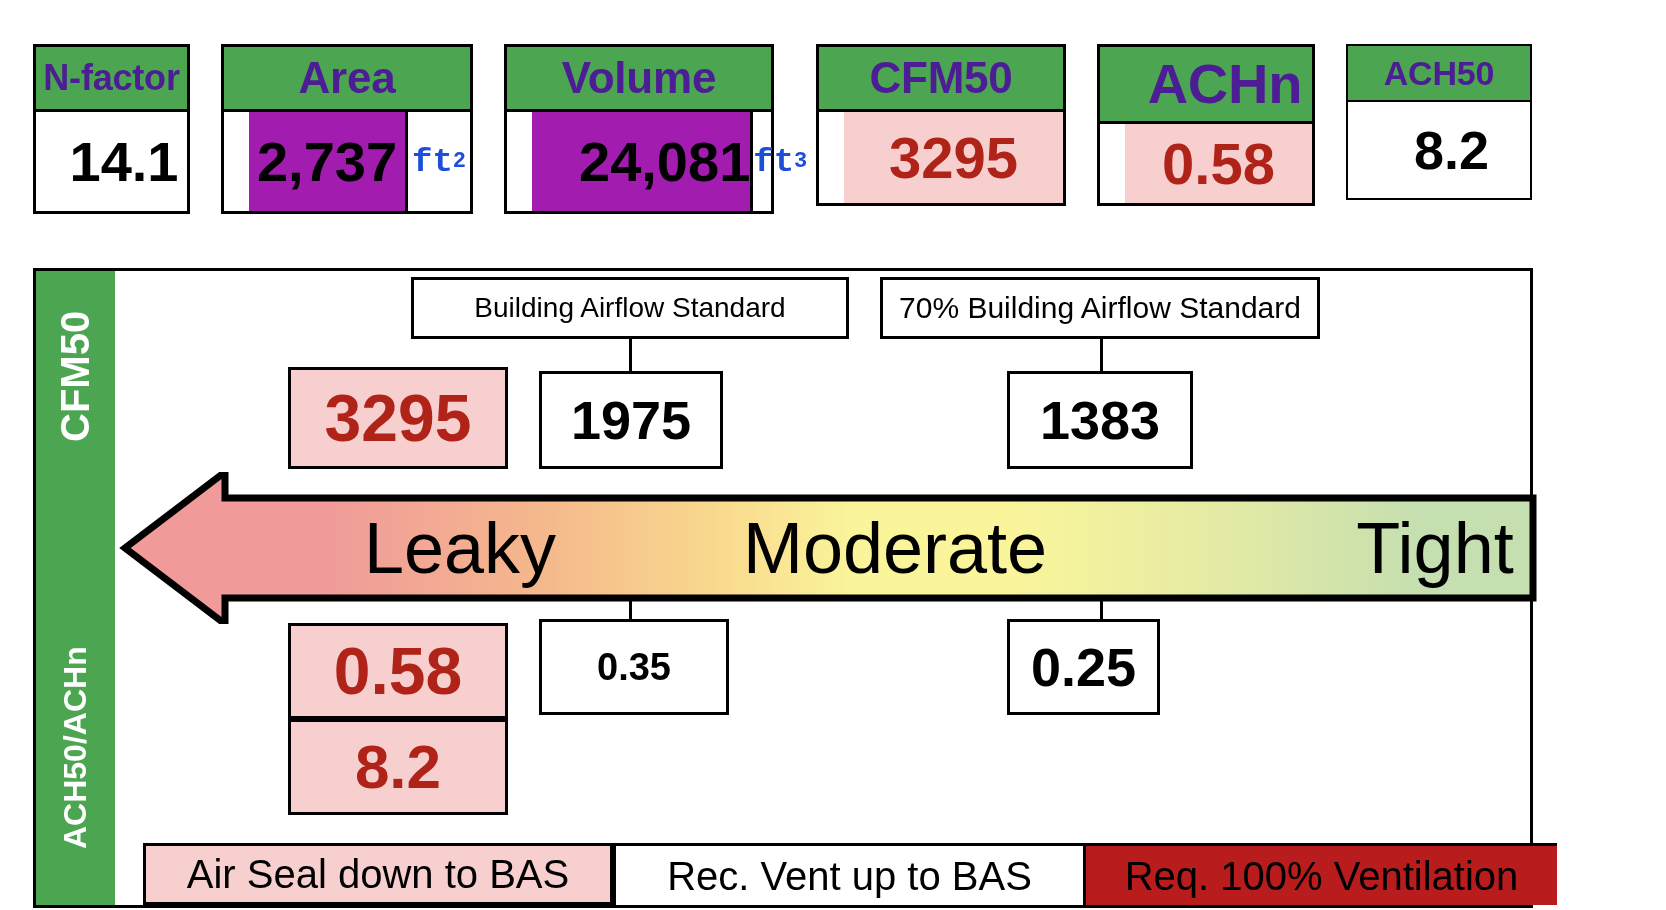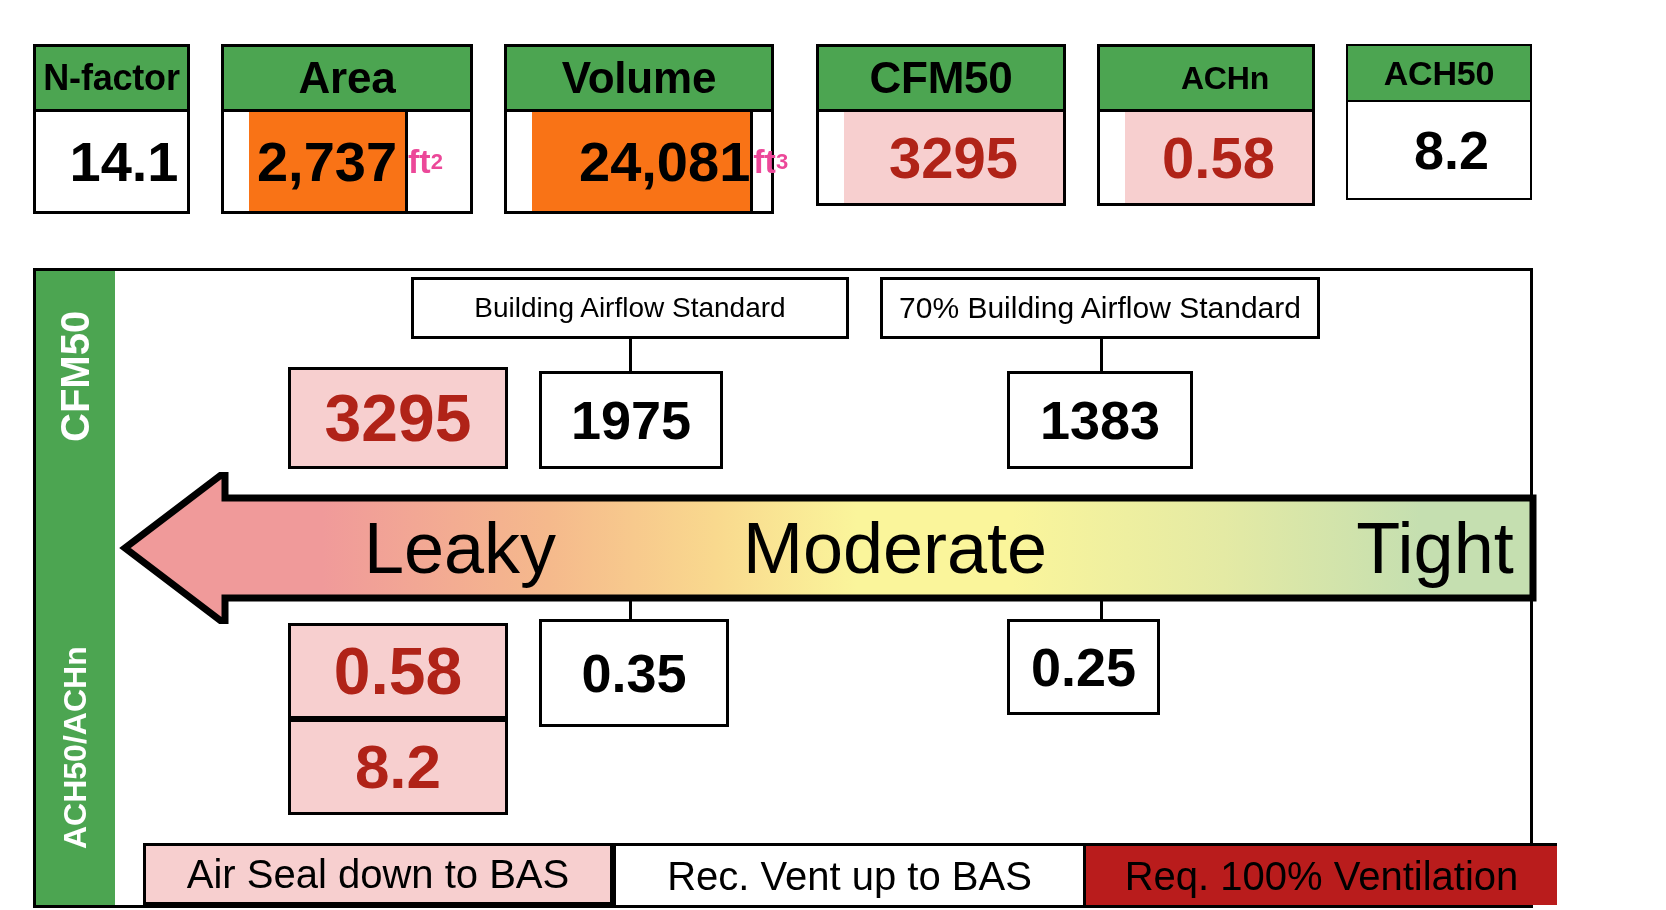--- a/index.html
+++ b/index.html
@@ -14,45 +14,45 @@
     position:absolute;left:0;top:44px;width:1666px;height:170px;
   }
   .stat-card{
     position:absolute;top:0;
     display:flex;flex-direction:column;
     border:3px solid #000;
     box-sizing:border-box;
     background:#fff;
   }
   .stat-head{
-    background:#4CA551;color:#000000;
+    background:#4CA551;color:#4c1d95;
     font-weight:bold;
     display:flex;align-items:center;justify-content:center;
     box-sizing:border-box;
     letter-spacing:-0.2px;
     line-height:1;
     text-align:center;
   }
   .stat-body{
     flex:1;display:flex;flex-direction:row;
     box-sizing:border-box;
     border-top:3px solid #000;
   }
   .stat-val{
     flex:1;display:flex;align-items:center;justify-content:center;
     font-weight:bold;color:#000;
     line-height:1;
     box-sizing:border-box;
     margin-left:25px;
   }
-  .stat-val.blue{background:#f97316;border-right:3px solid #000;}
+  .stat-val.blue{background:#a21caf;border-right:3px solid #000;}
   .stat-val.pinkbg{background:#F7CFCF;color:#B02318;}
   .stat-unit{
-    width:62px;display:flex;align-items:center;justify-content:flex-start;
-    font-weight:bold;font-size:34px;color:#ec4899;box-sizing:border-box;
+    width:62px;display:flex;align-items:center;justify-content:center;
+    font-weight:bold;font-size:34px;color:#1d4ed8;box-sizing:border-box;font-family:Liberation Mono, monospace;
   }
   .stat-unit sup{font-size:22px;vertical-align:super;line-height:0;}
 
   
   #card-nfactor{left:33px;width:157px;height:170px;}
   #card-nfactor .stat-head{height:62px;font-size:36px;}
   #card-nfactor .stat-val{font-size:56px;}
 
   #card-area{left:221px;width:252px;height:170px;}
   #card-area .stat-head{height:62px;font-size:44px;}
@@ -60,21 +60,21 @@
 
   #card-volume{left:504px;width:270px;height:170px;}
   #card-volume .stat-head{height:62px;font-size:44px;}
   #card-volume .stat-val{font-size:56px;padding-left:47px;}
 
   #card-cfm50{left:816px;width:250px;height:162px;}
   #card-cfm50 .stat-head{height:62px;font-size:44px;}
   #card-cfm50 .stat-val{font-size:58px;}
 
   #card-achn{left:1097px;width:218px;height:162px;}
-  #card-achn .stat-head{height:62px;font-size:32px;padding-left:38px;}
+  #card-achn .stat-head{height:74px;font-size:56px;padding-left:38px;}
   #card-achn .stat-val{font-size:58px;}
 
   #card-ach50{left:1346px;width:186px;height:156px;border:2px solid #000;}
   #card-ach50 .stat-head{height:54px;font-size:34px;}
   #card-ach50 .stat-body{border-top:2px solid #000;}
   #card-ach50 .stat-val{font-size:54px;}
 
   
   #main-panel{
     position:absolute;left:33px;top:268px;width:1500px;height:640px;
@@ -123,21 +123,21 @@
   }
   .val-box.highlight{background:#F7CFCF;color:#B02318;}
 
   #cfm-actual{left:173px;top:96px;width:220px;height:102px;font-size:66px;}
   #cfm-bas{left:424px;top:100px;width:184px;height:98px;font-size:54px;}
   #cfm-bas70{left:892px;top:100px;width:186px;height:98px;font-size:54px;}
 
   
   #ach-actual{left:173px;top:352px;width:220px;height:96px;font-size:66px;}
   #ach50-actual{left:173px;top:448px;width:220px;height:96px;font-size:62px;border-top-width:3px;}
-  #achn-bas{left:424px;top:348px;width:190px;height:108px;font-size:54px;}
+  #achn-bas{left:424px;top:348px;width:190px;height:96px;font-size:38px;}
   #achn-bas70{left:892px;top:348px;width:153px;height:96px;font-size:54px;}
 
   
   #arrow-band{
     position:absolute;left:0;top:201px;width:1500px;height:152px;
     pointer-events:none;
   }
   #arrow-band svg{display:block;}
   .band-text{
     position:absolute;top:201px;height:152px;

